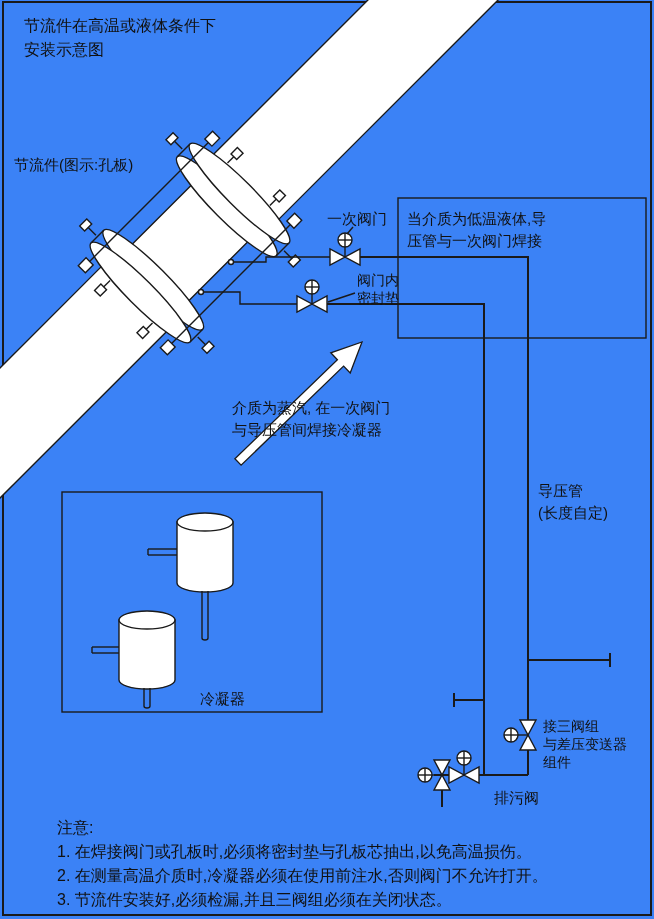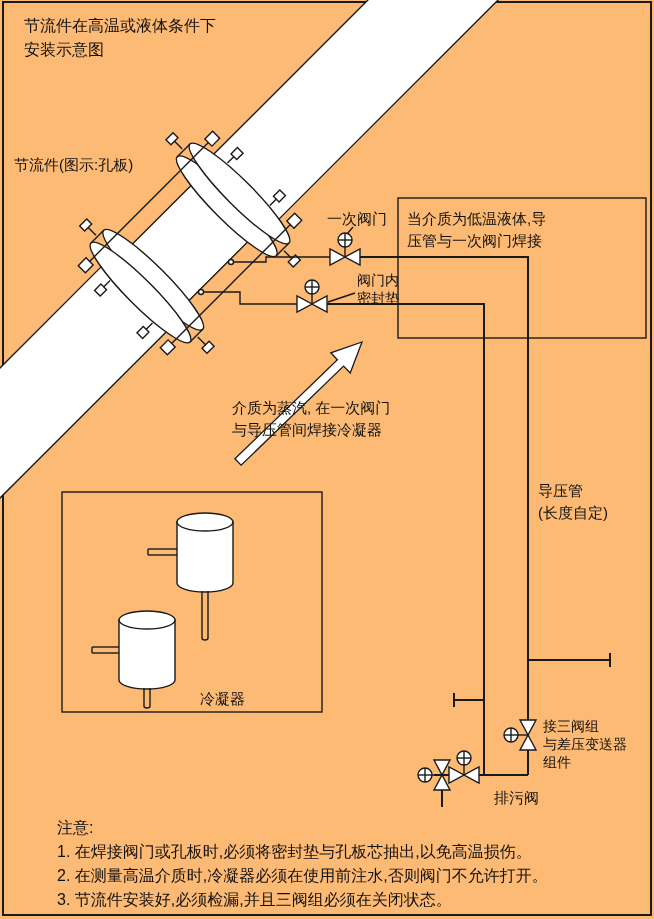--- a/index.html
+++ b/index.html
@@ -1,16 +1,16 @@
 <!DOCTYPE html>
 <html><head>
 <meta charset="utf-8">
 <style>
   html,body{margin:0;padding:0;background:#fff;}
-  .page{position:relative;width:654px;height:919px;background:#fdba74;overflow:hidden;
+  .page{position:relative;width:654px;height:919px;background:#3b82f6;overflow:hidden;
         font-family:"Liberation Sans","DejaVu Sans",sans-serif;}
   svg{position:absolute;left:0;top:0;}
   svg text{fill:#111;stroke:none;font-family:"Liberation Sans","DejaVu Sans",sans-serif;}
 </style>
 </head>
 <body>
 
 <div class="page">
 <svg width="654" height="919" viewBox="0 0 654 919">
   <defs>

